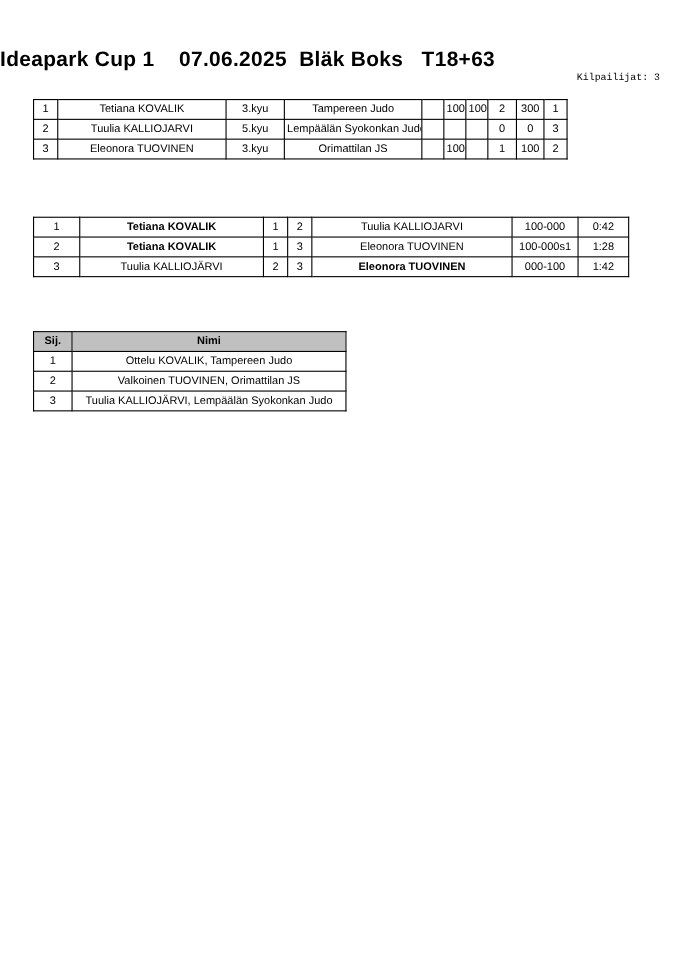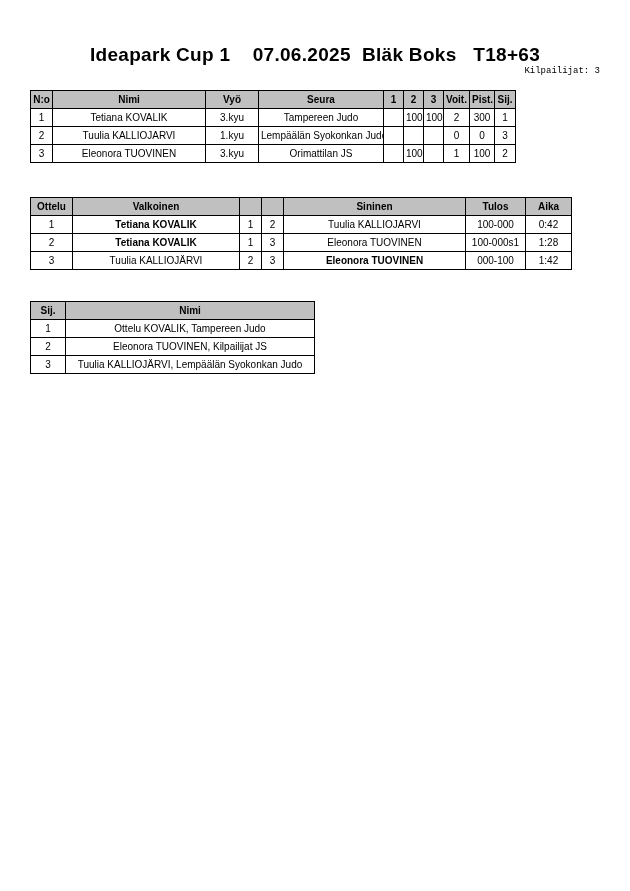--- a/index.html
+++ b/index.html
@@ -1,19 +1,19 @@
 <!DOCTYPE html>
 <html><head>
 <meta charset="utf-8">
 <style>
   * { margin:0; padding:0; box-sizing:border-box; }
   html,body { background:#ffffff; }
   body { font-family:"Liberation Sans", sans-serif; color:#000; }
   .page { position:relative; width:630px; height:891px; background:#fff; overflow:hidden; }
-  .title { position:absolute; top:44px; left:0; width:630px; text-align:center;
+  .title { position:absolute; top:44px; left:0; width:630px; text-align:left;
            font-size:19px; font-weight:bold; white-space:pre; letter-spacing:0.3px; }
   .count { position:absolute; top:66px; right:30px; font-size:9px;font-family:Liberation Mono, monospace; }
   .sec-label { position:absolute; text-align:center; font-weight:bold; font-size:15px;margin-top:33px; }
   table.tbl { position:absolute; border-collapse:collapse; table-layout:fixed;
               font-size:10px; background:#fff; }
   .tbl td, .tbl th { border:1px solid #000; height:18px; padding:0 2px;
                      overflow:hidden; white-space:nowrap; vertical-align:middle; }
   .tbl th { background:#c0c0c0; font-weight:bold; text-align:center; font-size:10px; }
   .c { text-align:center; }
   .l { text-align:center; padding-left:5px; }
@@ -36,48 +36,36 @@
         <col style="width:53px">
         <col style="width:125px">
       <col style="width:20px">
         <col style="width:20px">
         <col style="width:20px">
       <col style="width:26px">
         <col style="width:25px">
         <col style="width:21px">
     </colgroup>
     <tbody>
-        <tr>
-      <th>N:o</th>
-      <th>Nimi</th>
-      <th>Vyö</th>
-      <th>Seura</th>
-      <th>1</th>
-      <th>2</th>
-      <th>3</th>
-      <th>Voit.</th>
-      <th>Pist.</th>
-      <th>Sij.</th>
-    </tr>
     <tr>
       <td class="c">1</td>
       <td class="l">Tetiana KOVALIK</td>
       <td class="l">3.kyu</td>
       <td class="l">Tampereen Judo</td>
       <td class="c"></td>
       <td class="c">100</td>
       <td class="c">100</td>
       <td class="c">2</td>
       <td class="c">300</td>
       <td class="c">1</td>
     </tr>
     <tr>
       <td class="c">2</td>
       <td class="l">Tuulia KALLIOJARVI</td>
-      <td class="l">1.kyu</td>
+      <td class="l">5.kyu</td>
       <td class="l">Lempäälän Syokonkan Judo</td>
       <td class="c"></td>
       <td class="c"></td>
       <td class="c"></td>
       <td class="c">0</td>
       <td class="c">0</td>
       <td class="c">3</td>
     </tr>
     <tr>
       <td class="c">3</td>
@@ -100,29 +88,20 @@
     <colgroup>
       <col style="width:42px">
         <col style="width:167px">
         <col style="width:22px">
         <col style="width:22px">
       <col style="width:182px">
         <col style="width:60px">
         <col style="width:46px">
     </colgroup>
     <tbody>
-        <tr>
-      <th>Ottelu</th>
-      <th>Valkoinen</th>
-      <th></th>
-      <th></th>
-      <th>Sininen</th>
-      <th>Tulos</th>
-      <th>Aika</th>
-    </tr>
     <tr>
       <td class="c">1</td>
       <td class="l win">Tetiana KOVALIK</td>
       <td class="c">1</td>
       <td class="c">2</td>
       <td class="l">Tuulia KALLIOJARVI</td>
       <td class="c">100-000</td>
       <td class="c">0:42</td>
     </tr>
     <tr>
@@ -156,21 +135,21 @@
         <tr>
       <th>Sij.</th>
       <th>Nimi</th>
     </tr>
     <tr>
       <td class="c">1</td>
       <td class="l">Ottelu KOVALIK, Tampereen Judo</td>
     </tr>
     <tr>
       <td class="c">2</td>
-      <td class="l">Eleonora TUOVINEN, Kilpailijat JS</td>
+      <td class="l">Valkoinen TUOVINEN, Orimattilan JS</td>
     </tr>
     <tr>
       <td class="c">3</td>
       <td class="l">Tuulia KALLIOJÄRVI, Lempäälän Syokonkan Judo</td>
     </tr>
   </tbody>
     </table>
 
 </div>
 

